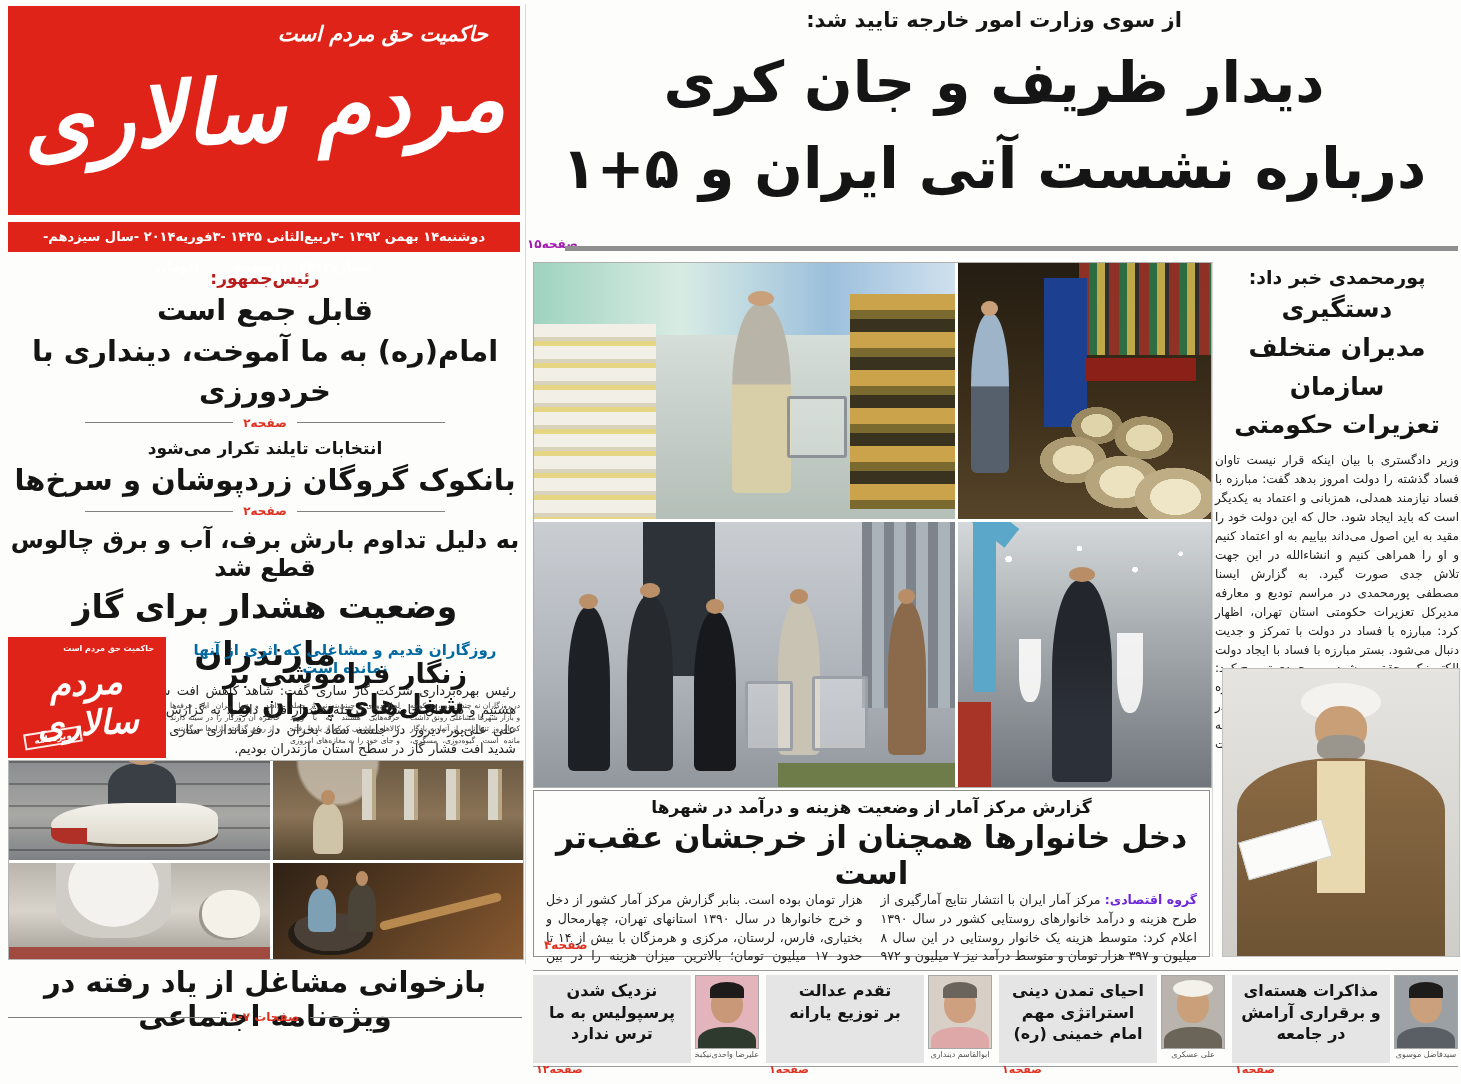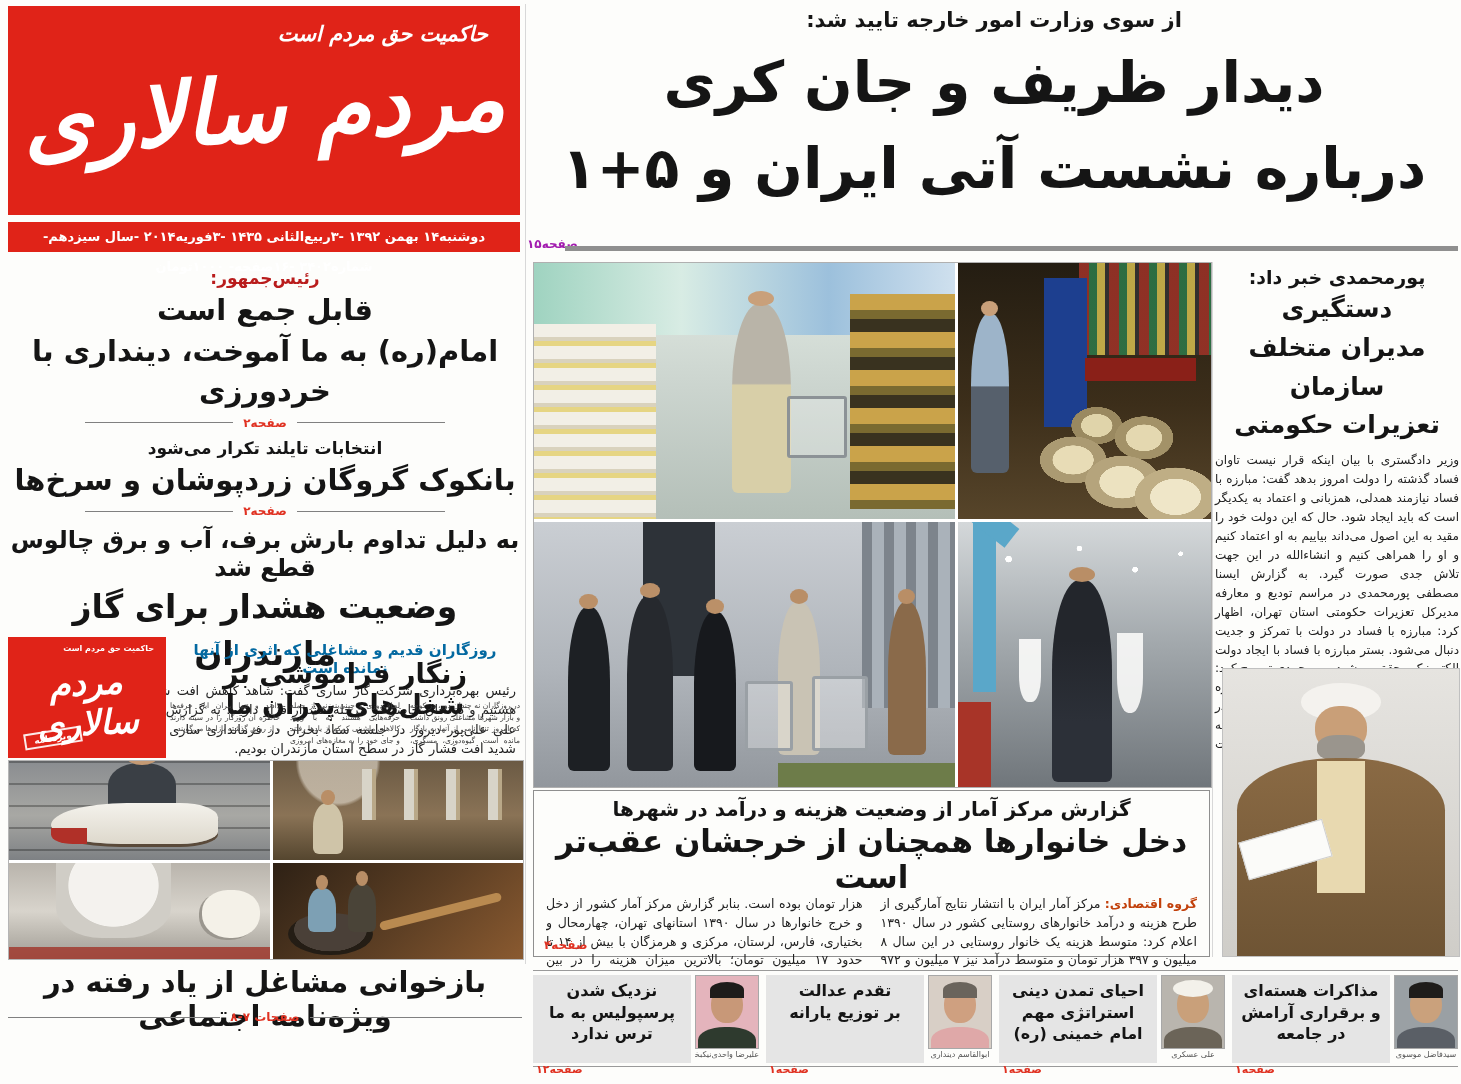--- a/index.html
+++ b/index.html
@@ -131,24 +131,24 @@
   .cp-m2{left:30%;top:22%;width:11%;height:50%;background:#4a4438;--skin:#b98e66;}
   .cp-beam{position:absolute;right:8%;top:46%;width:50%;height:9%;background:#b98a50;transform:rotate(-14deg);border-radius:6px;}
 
   .ph-teapot{background:linear-gradient(180deg,#b9b4ac,#d8d4cc 50%,#a09c94);}
   .tp-shirt{position:absolute;left:18%;top:0;width:44%;height:78%;background:radial-gradient(ellipse at 50% 30%,#f4f2ee 0 55%,#d0cdc6 56% 100%);border-radius:0 0 40% 40%;}
   .tp-pot{position:absolute;right:4%;top:28%;width:22%;height:50%;background:#f4f1e8;border-radius:45% 45% 48% 48%;box-shadow:-3px 2px 0 #9a968e;}
   .tp-cloth{position:absolute;left:0;bottom:0;width:100%;height:12%;background:#a03328;opacity:.8;}
 
   
   .eco{position:absolute;left:533px;top:790px;width:677px;height:167px;border:1px solid #8f8f8f;background:#fdfdfb;box-sizing:border-box;padding:5px 12px;}
-  .eco-kicker{font-size:20px;font-weight:bold;text-align:center;margin:1px 0 2px;}
+  .eco-kicker{font-size:17px;font-weight:bold;text-align:center;margin:1px 0 2px;}
   .eco-title{font-size:31px;font-weight:bold;text-align:center;margin:0 0 0;}
   .eco-body{column-count:2;column-gap:18px;font-size:12.5px;line-height:1.5;text-align:justify;color:#222;height:88px;overflow:hidden;}
-  .eco-lead{font-weight:bold;color:#c2410c;}
+  .eco-lead{font-weight:bold;color:#6d28d9;}
   .eco-page{position:absolute;left:10px;bottom:4px;font-size:12px;font-weight:bold;color:#e03222;}
 
   
   .right-col{position:absolute;left:1215px;top:262px;width:244px;}
   .rc-kicker{font-size:19px;font-weight:bold;text-align:center;margin:4px 0 2px;}
   .rc-title{font-size:25px;font-weight:bold;text-align:center;line-height:1.55;margin:0 0 6px;}
   .rc-body{font-size:12px;line-height:1.58;text-align:justify;color:#222;}
   .rc-page{font-size:12px;font-weight:bold;color:#e03222;margin-top:3px;}
   .cleric{position:absolute;left:1222px;top:668px;width:236px;height:287px;overflow:hidden;
         background:linear-gradient(180deg,#e6e4e0,#cfcdc8);border:1px solid #c0c0c0;}

